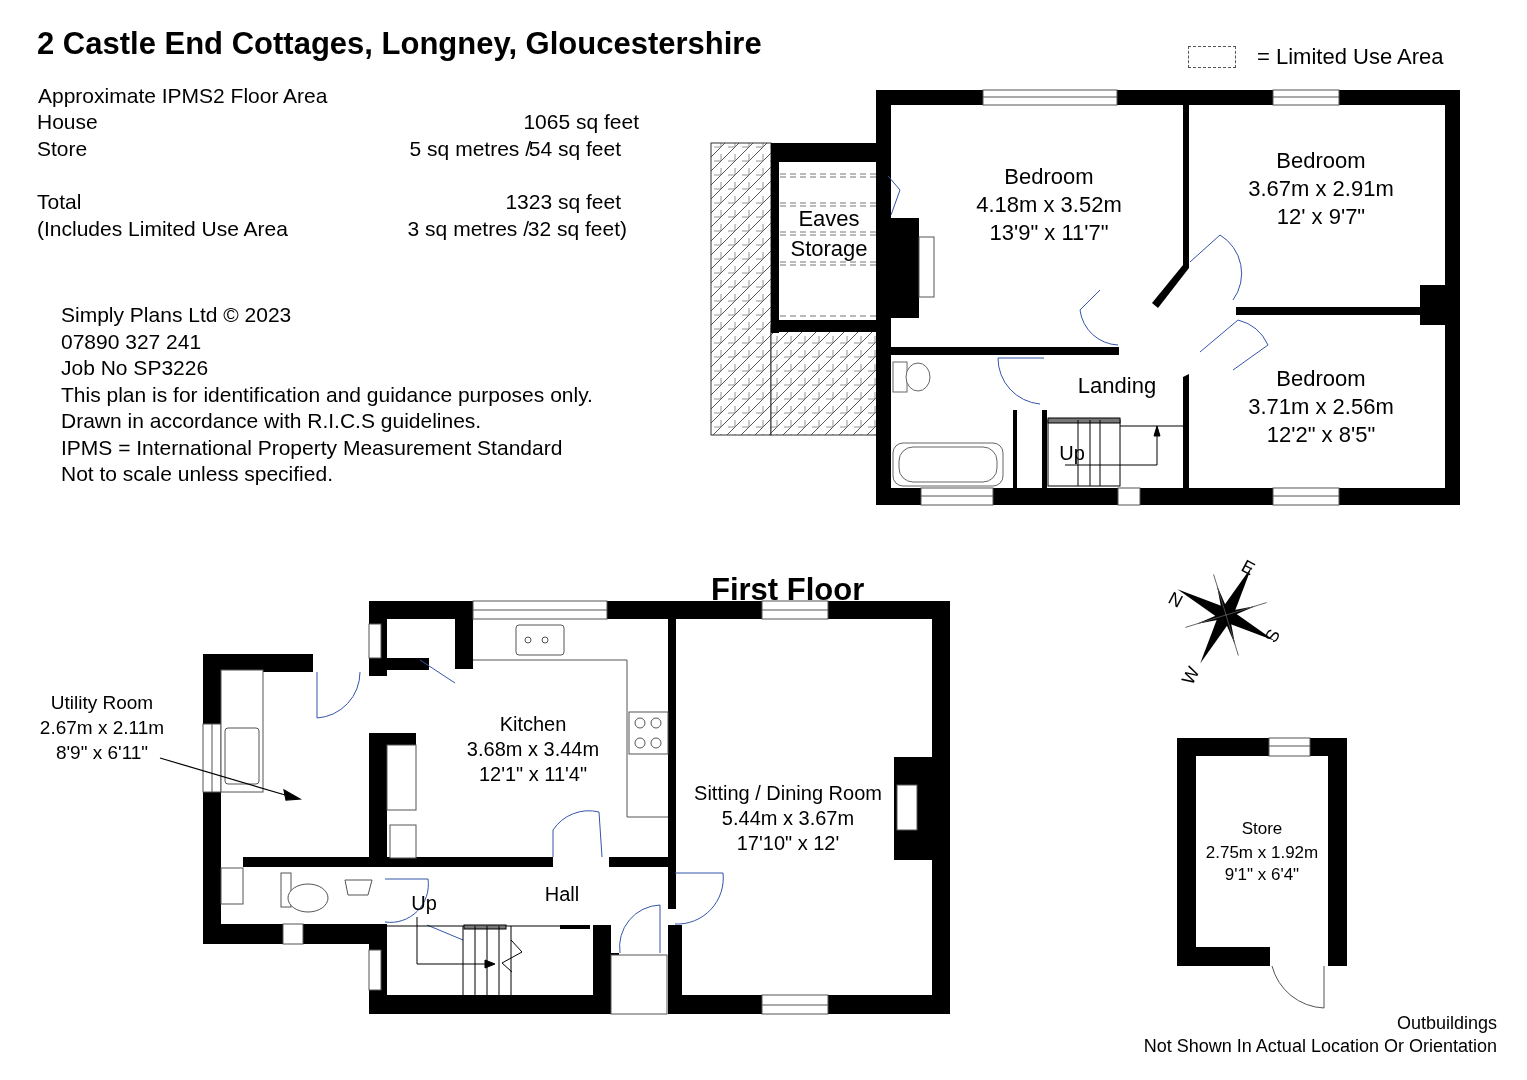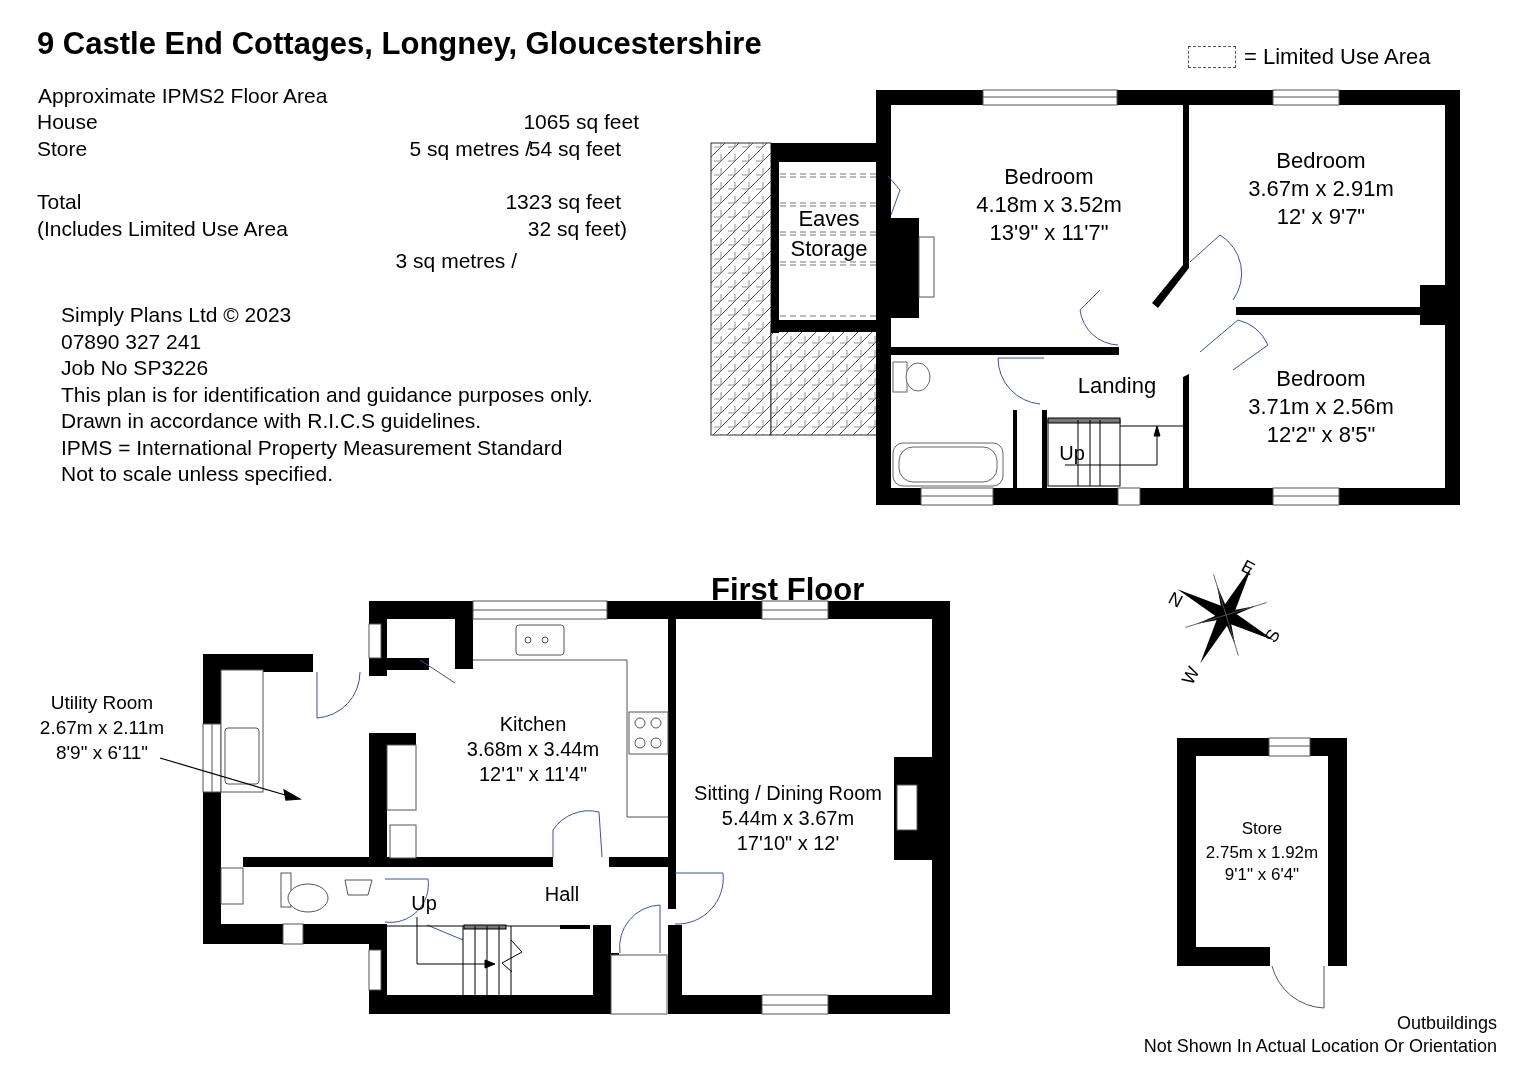--- a/index.html
+++ b/index.html
@@ -3,52 +3,52 @@
 <meta charset="utf-8">
 <style>
   html,body{margin:0;padding:0;background:#fff;}
   body{width:1527px;height:1080px;position:relative;overflow:hidden;font-family:"Liberation Sans",sans-serif;color:#000;}
   .abs{position:absolute;}
   .title{left:37px;top:26px;font-size:31px;font-weight:bold;white-space:nowrap;}
   .row{position:absolute;white-space:nowrap;font-size:21px;}
   .lbl{left:0;text-align:right;}
   .val{text-align:right;width:300px;}
   .notes div{font-size:21px;line-height:26.5px;white-space:nowrap;}
-  .legend{left:1188px;top:44px;font-size:22px;white-space:nowrap;display:flex;align-items:center;gap:8px;}
+  .legend{left:1188px;top:44px;font-size:22px;white-space:nowrap;display:flex;align-items:center;gap:21px;}
   .legend .box{width:48px;height:22px;border:1.5px dashed #555;box-sizing:border-box;}
   .floor-title{font-size:31px;font-weight:bold;white-space:nowrap;margin-top:42px;}
   svg{position:absolute;left:0;top:0;}
   svg text{font-family:"Liberation Sans",sans-serif;fill:#000;}
   .foot{right:30px;font-size:18px;text-align:right;white-space:nowrap;}
 </style>
 </head>
 <body>
 
-<div class="abs title">9 Castle End Cottages, Longney, Gloucestershire</div>
+<div class="abs title">2 Castle End Cottages, Longney, Gloucestershire</div>
 
 <div class="abs legend">
   <span class="box"></span>
   <span>= Limited Use Area</span>
 </div>
 
 <div class="abs" style="left:38px;top:84px;font-size:21px;white-space:nowrap;">Approximate IPMS2 Floor Area</div>
 
 <div class="abs" style="left:37px;top:110px;width:600px;height:140px;">
   <div class="row lbl" style="top:0">House</div>
   <div class="row val" style="top:0;left:464px;width:138px;">1065 sq feet</div>
 
   <div class="row lbl" style="top:27px">Store</div>
   <div class="row val" style="top:27px;left:194px;width:300px;">5 sq metres /</div>
   <div class="row val" style="top:27px;left:446px;width:138px;">54 sq feet</div>
 
   <div class="row lbl" style="top:80px">Total</div>
   <div class="row val" style="top:80px;left:446px;width:138px;">1323 sq feet</div>
 
   <div class="row lbl" style="top:107px">(Includes Limited Use Area</div>
-  <div class="row val" style="top:107px;left:180px;width:300px;margin-top:32px;">3 sq metres /</div>
+  <div class="row val" style="top:107px;left:192px;width:300px;">3 sq metres /</div>
   <div class="row val" style="top:107px;left:452px;width:138px;">32 sq feet)</div>
 </div>
 
 <div class="abs notes" style="left:37px;top:302px;margin-left:24px;">
   <div>Simply Plans Ltd © 2023</div>
   <div>07890 327 241</div>
   <div>Job No SP3226</div>
   <div>This plan is for identification and guidance purposes only.</div>
   <div>Drawn in accordance with R.I.C.S guidelines.</div>
   <div>IPMS = International Property Measurement Standard</div>

